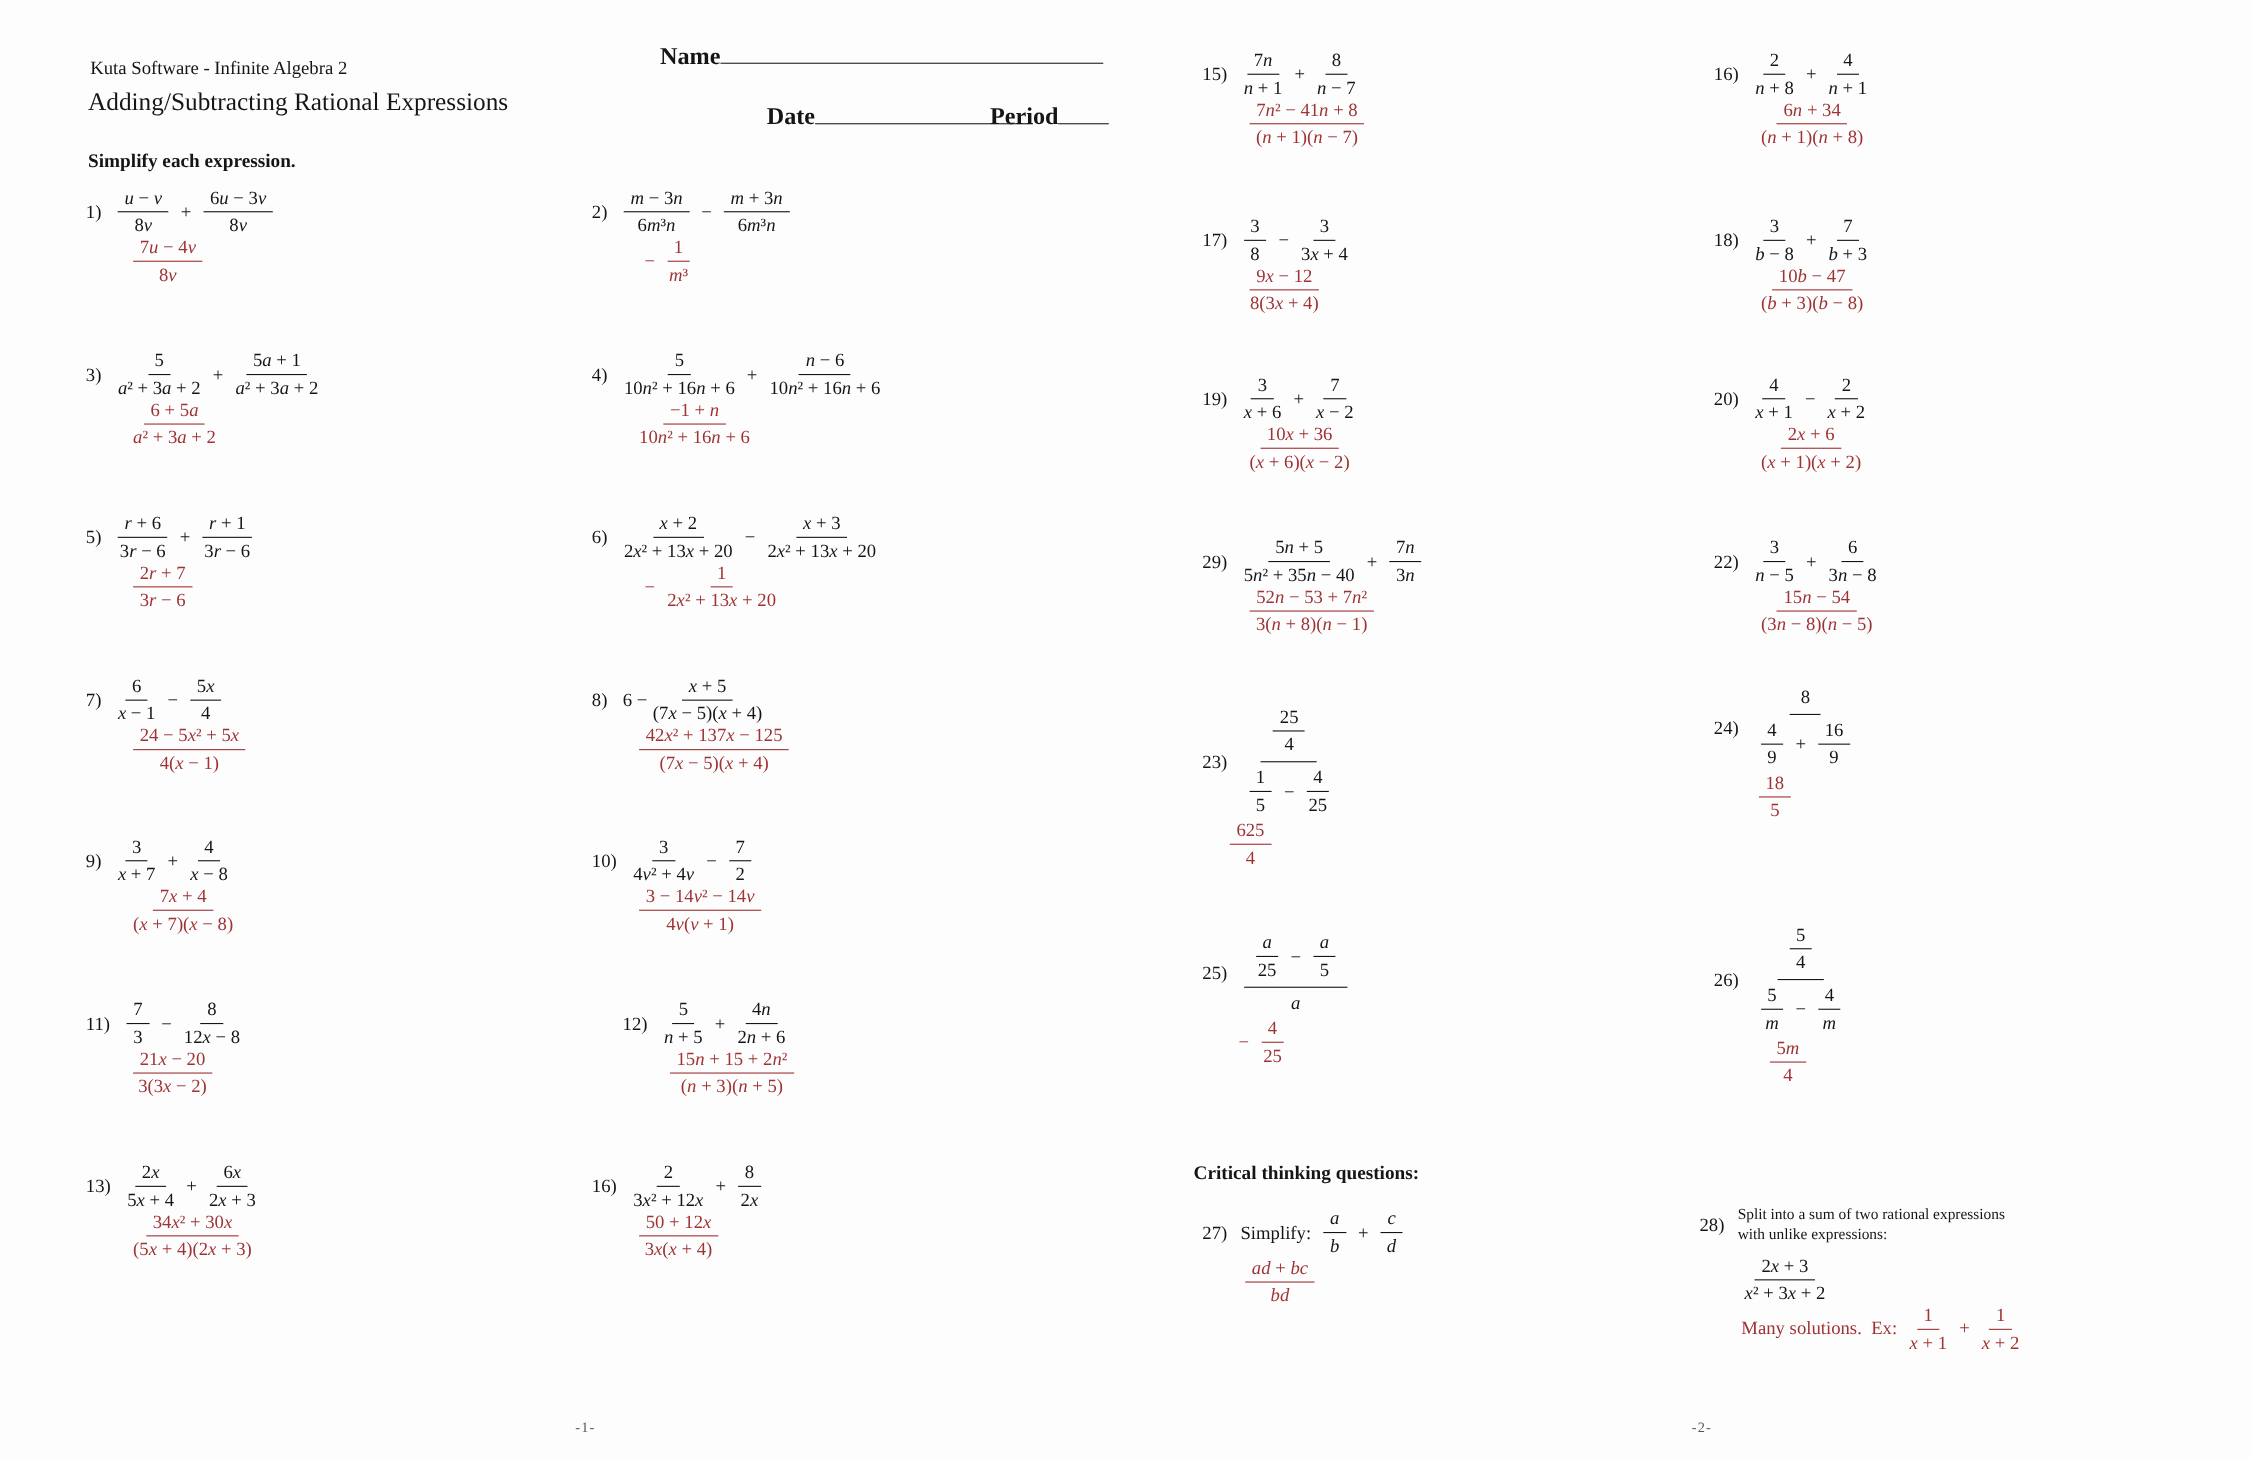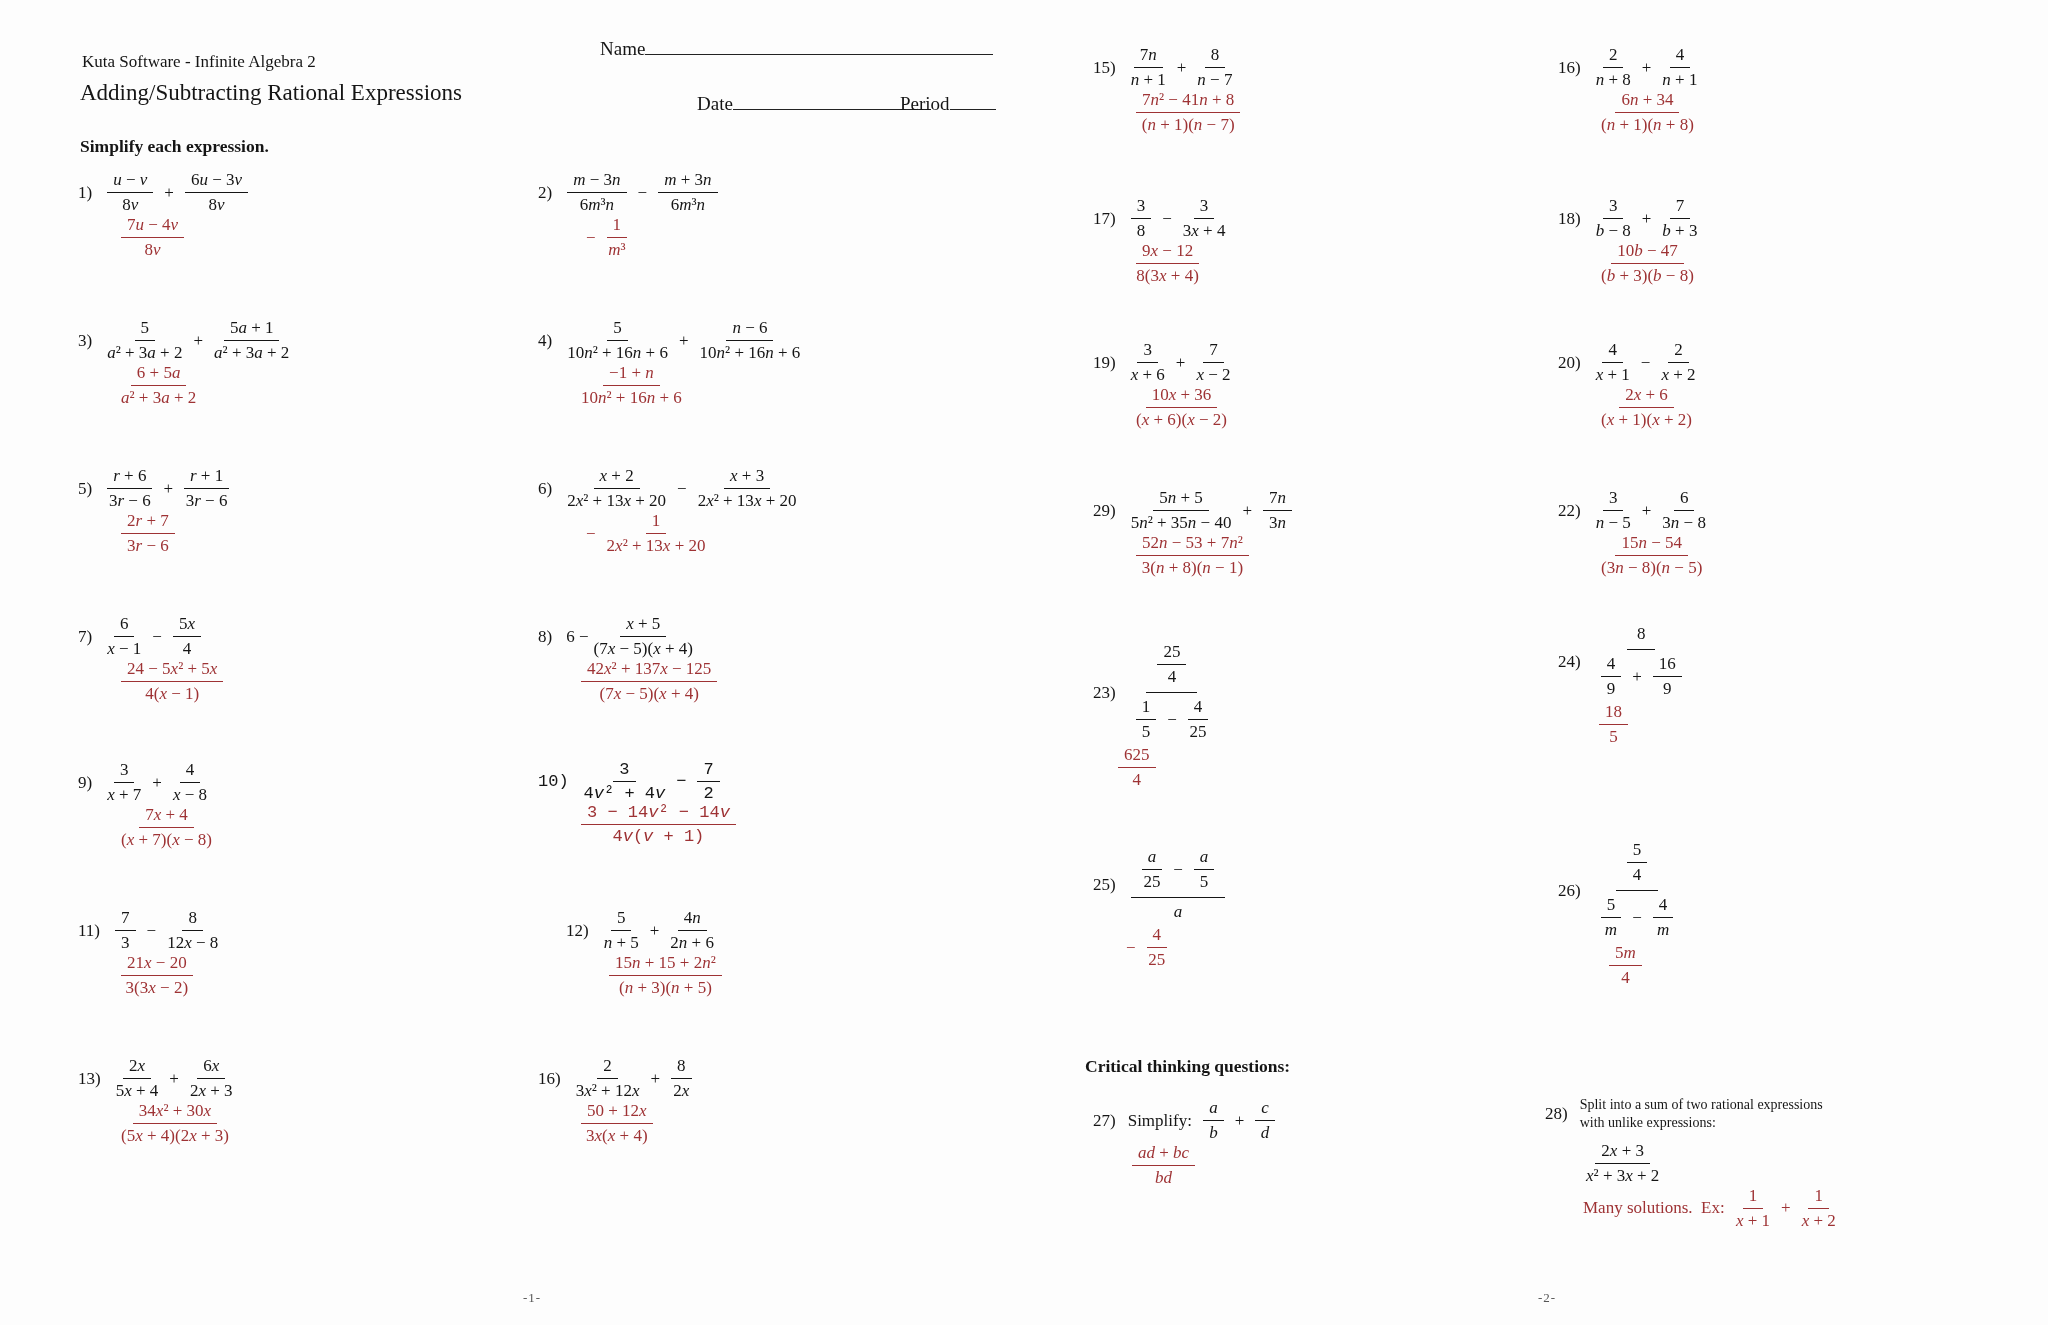--- a/index.html
+++ b/index.html
@@ -8,21 +8,21 @@
   body {
     width:2048px; height:1325px; position:relative; overflow:hidden;
     background:#fdfdfd; color:var(--ink);
     font-family:"Liberation Serif", serif;
   }
   .abs { position:absolute; }
   .hdr-small { font-size:17px; }
   .title { font-size:23px; }
   .instruction { font-size:17.5px; font-weight:bold; }
   .blank { display:inline-block; border-bottom:1.3px solid #222; height:14px; vertical-align:baseline; }
-  .field-label { font-size:19px; }
+  .field-label { font-size:22px;font-weight:bold; }
   .footer { font-size:13px; color:#555; letter-spacing:1px; }
 
   
   .problem { position:absolute; font-size:17px; }
   .expr-row { display:flex; align-items:center; }
   .ans-row { display:flex; align-items:center; color:var(--red); margin-left:40px; }
   .plabel { margin-right:12px; white-space:nowrap; }
   .mt { margin:0 2px; white-space:nowrap; }
   .mt i, .num i, .den i { font-style:italic; }
   .op { margin:0 8px; }
@@ -228,21 +228,21 @@
           <span class="den"><i>x</i> − 8</span>
         </span>
       </div>
       <div class="ans-row">
         <span class="frac">
           <span class="num">7<i>x</i> + 4</span>
           <span class="den">(<i>x</i> + 7)(<i>x</i> − 8)</span>
         </span>
       </div>
     </div>
-    <div class="problem" style="left: 538px; top: 760px; font-family: Liberation Mono, monospace;">
+    <div class="problem" style="left: 538px; top: 760px;">
       <div class="expr-row">
         <span class="plabel">10)</span>
         <span class="frac">
           <span class="num">3</span>
           <span class="den">4<i>v</i>² + 4<i>v</i></span>
         </span>
         <span class="op">−</span>
         <span class="frac">
           <span class="num">7</span>
           <span class="den">2</span>

